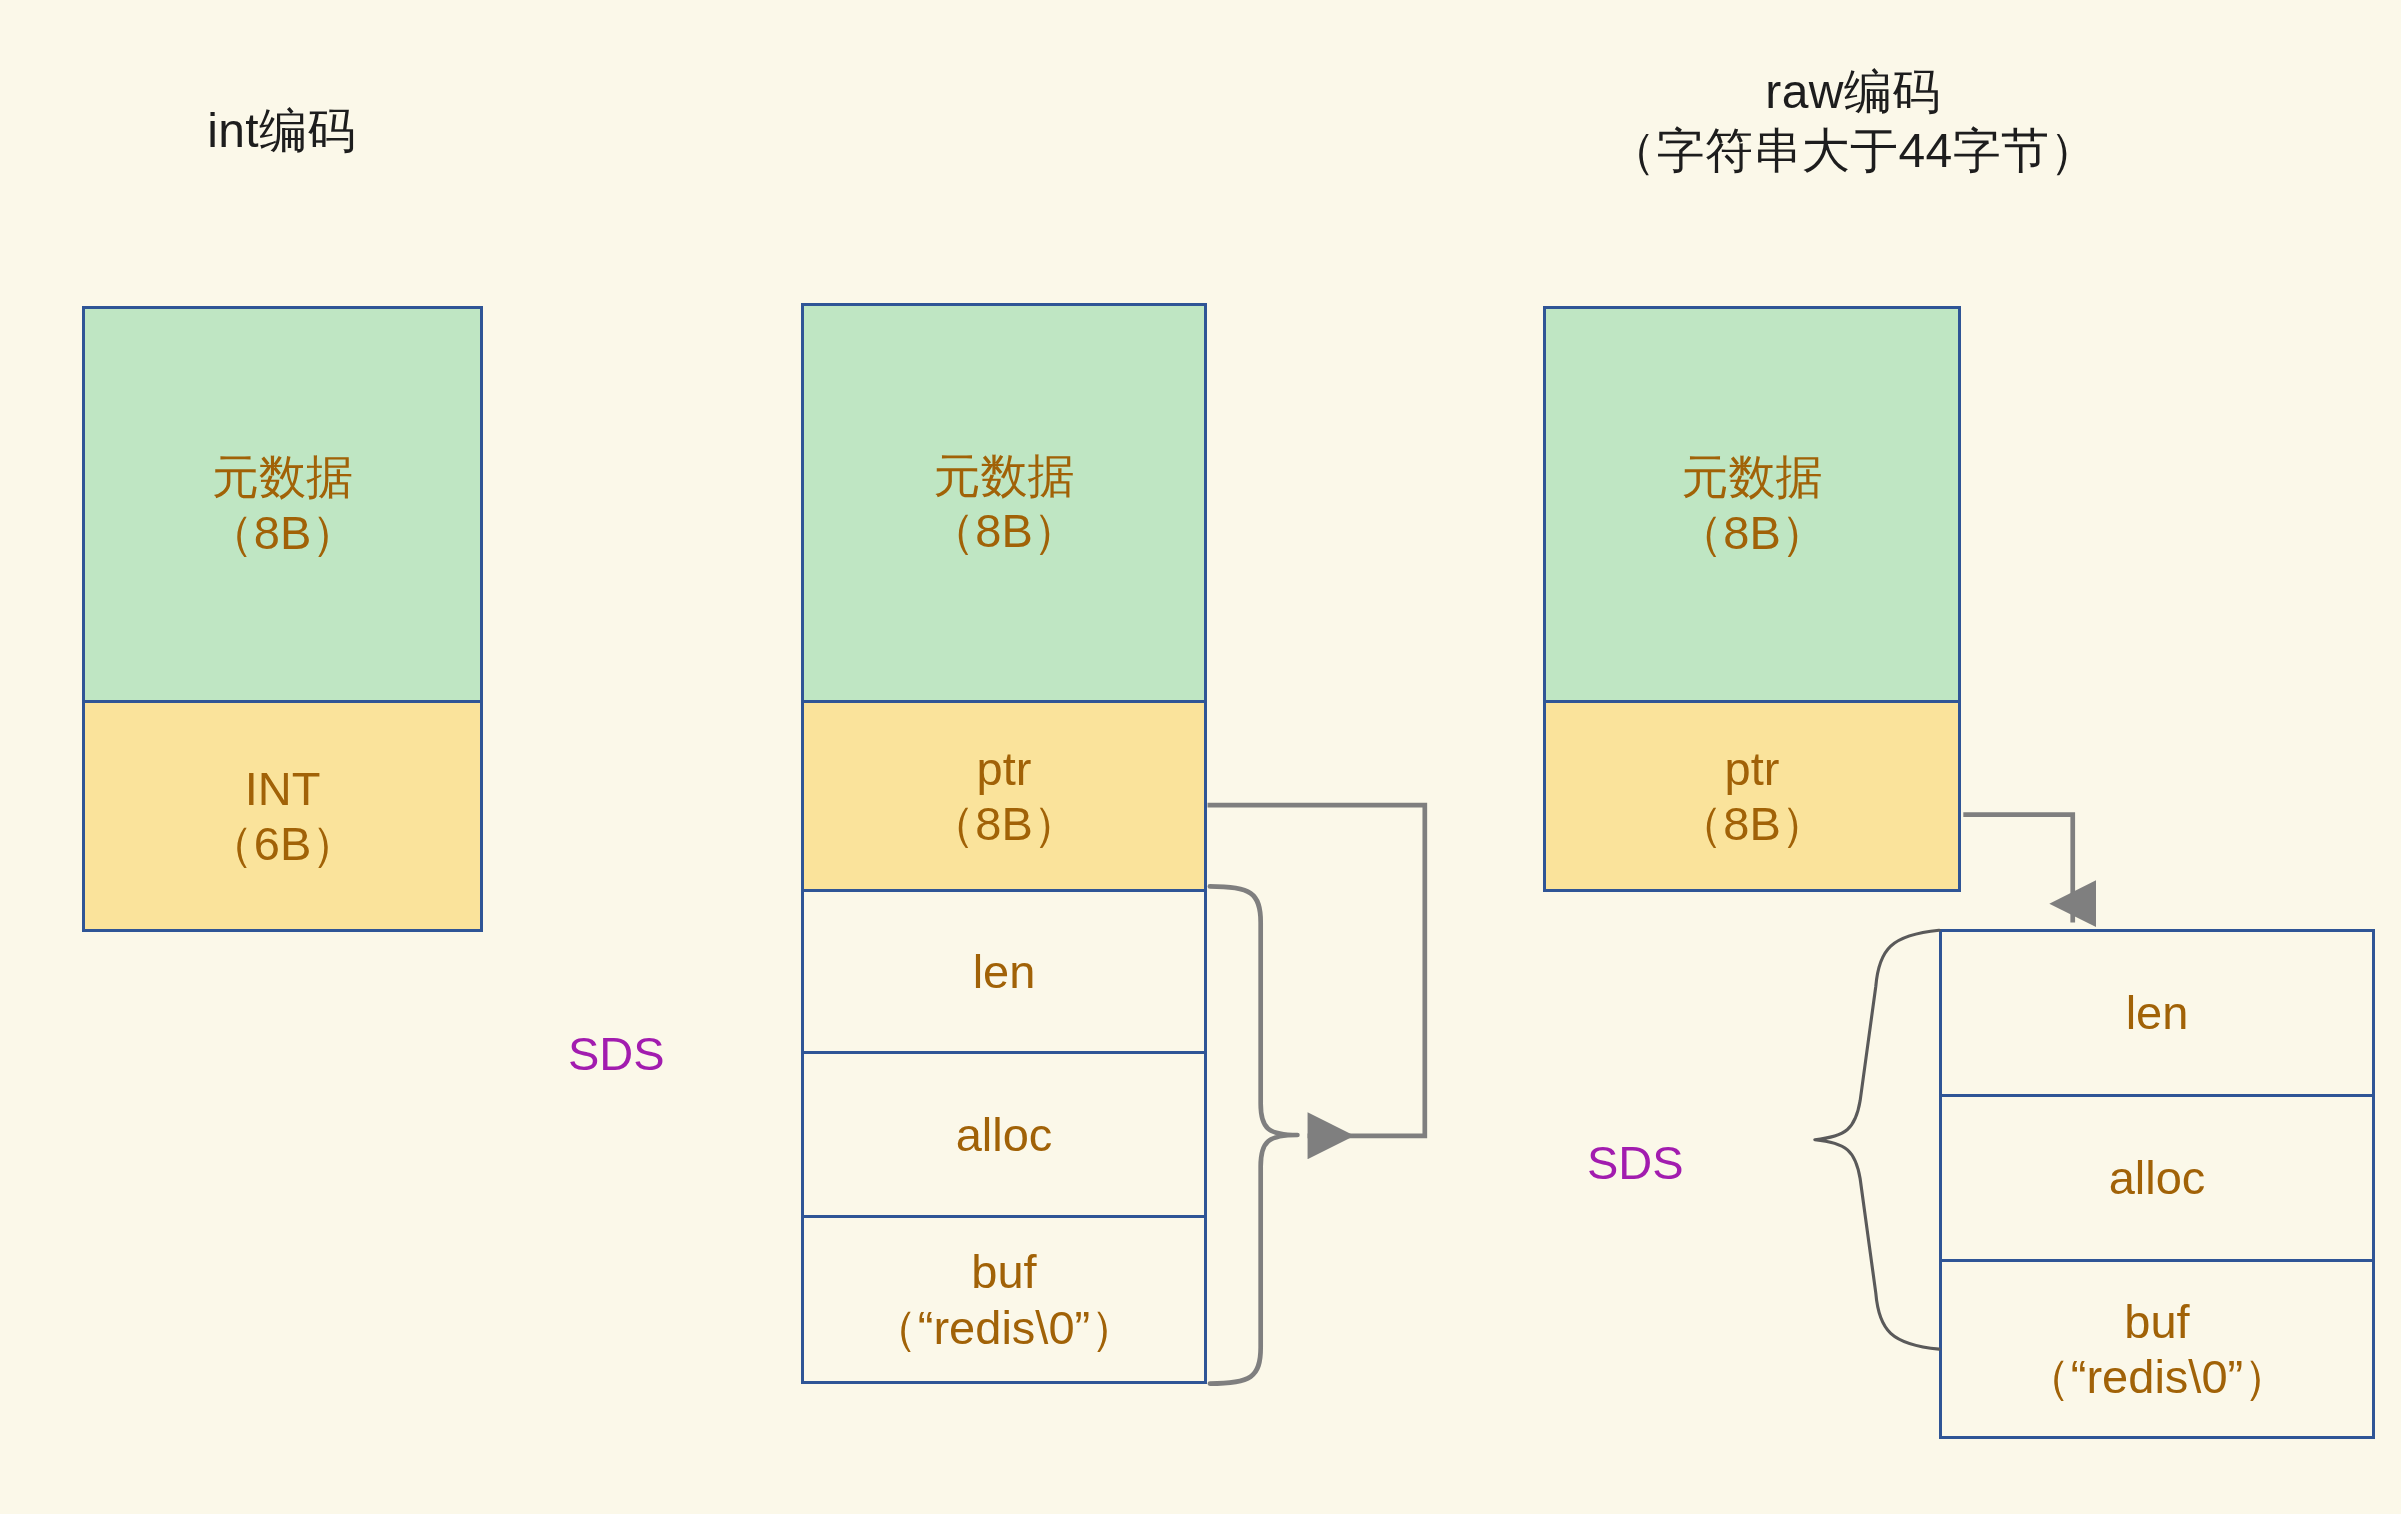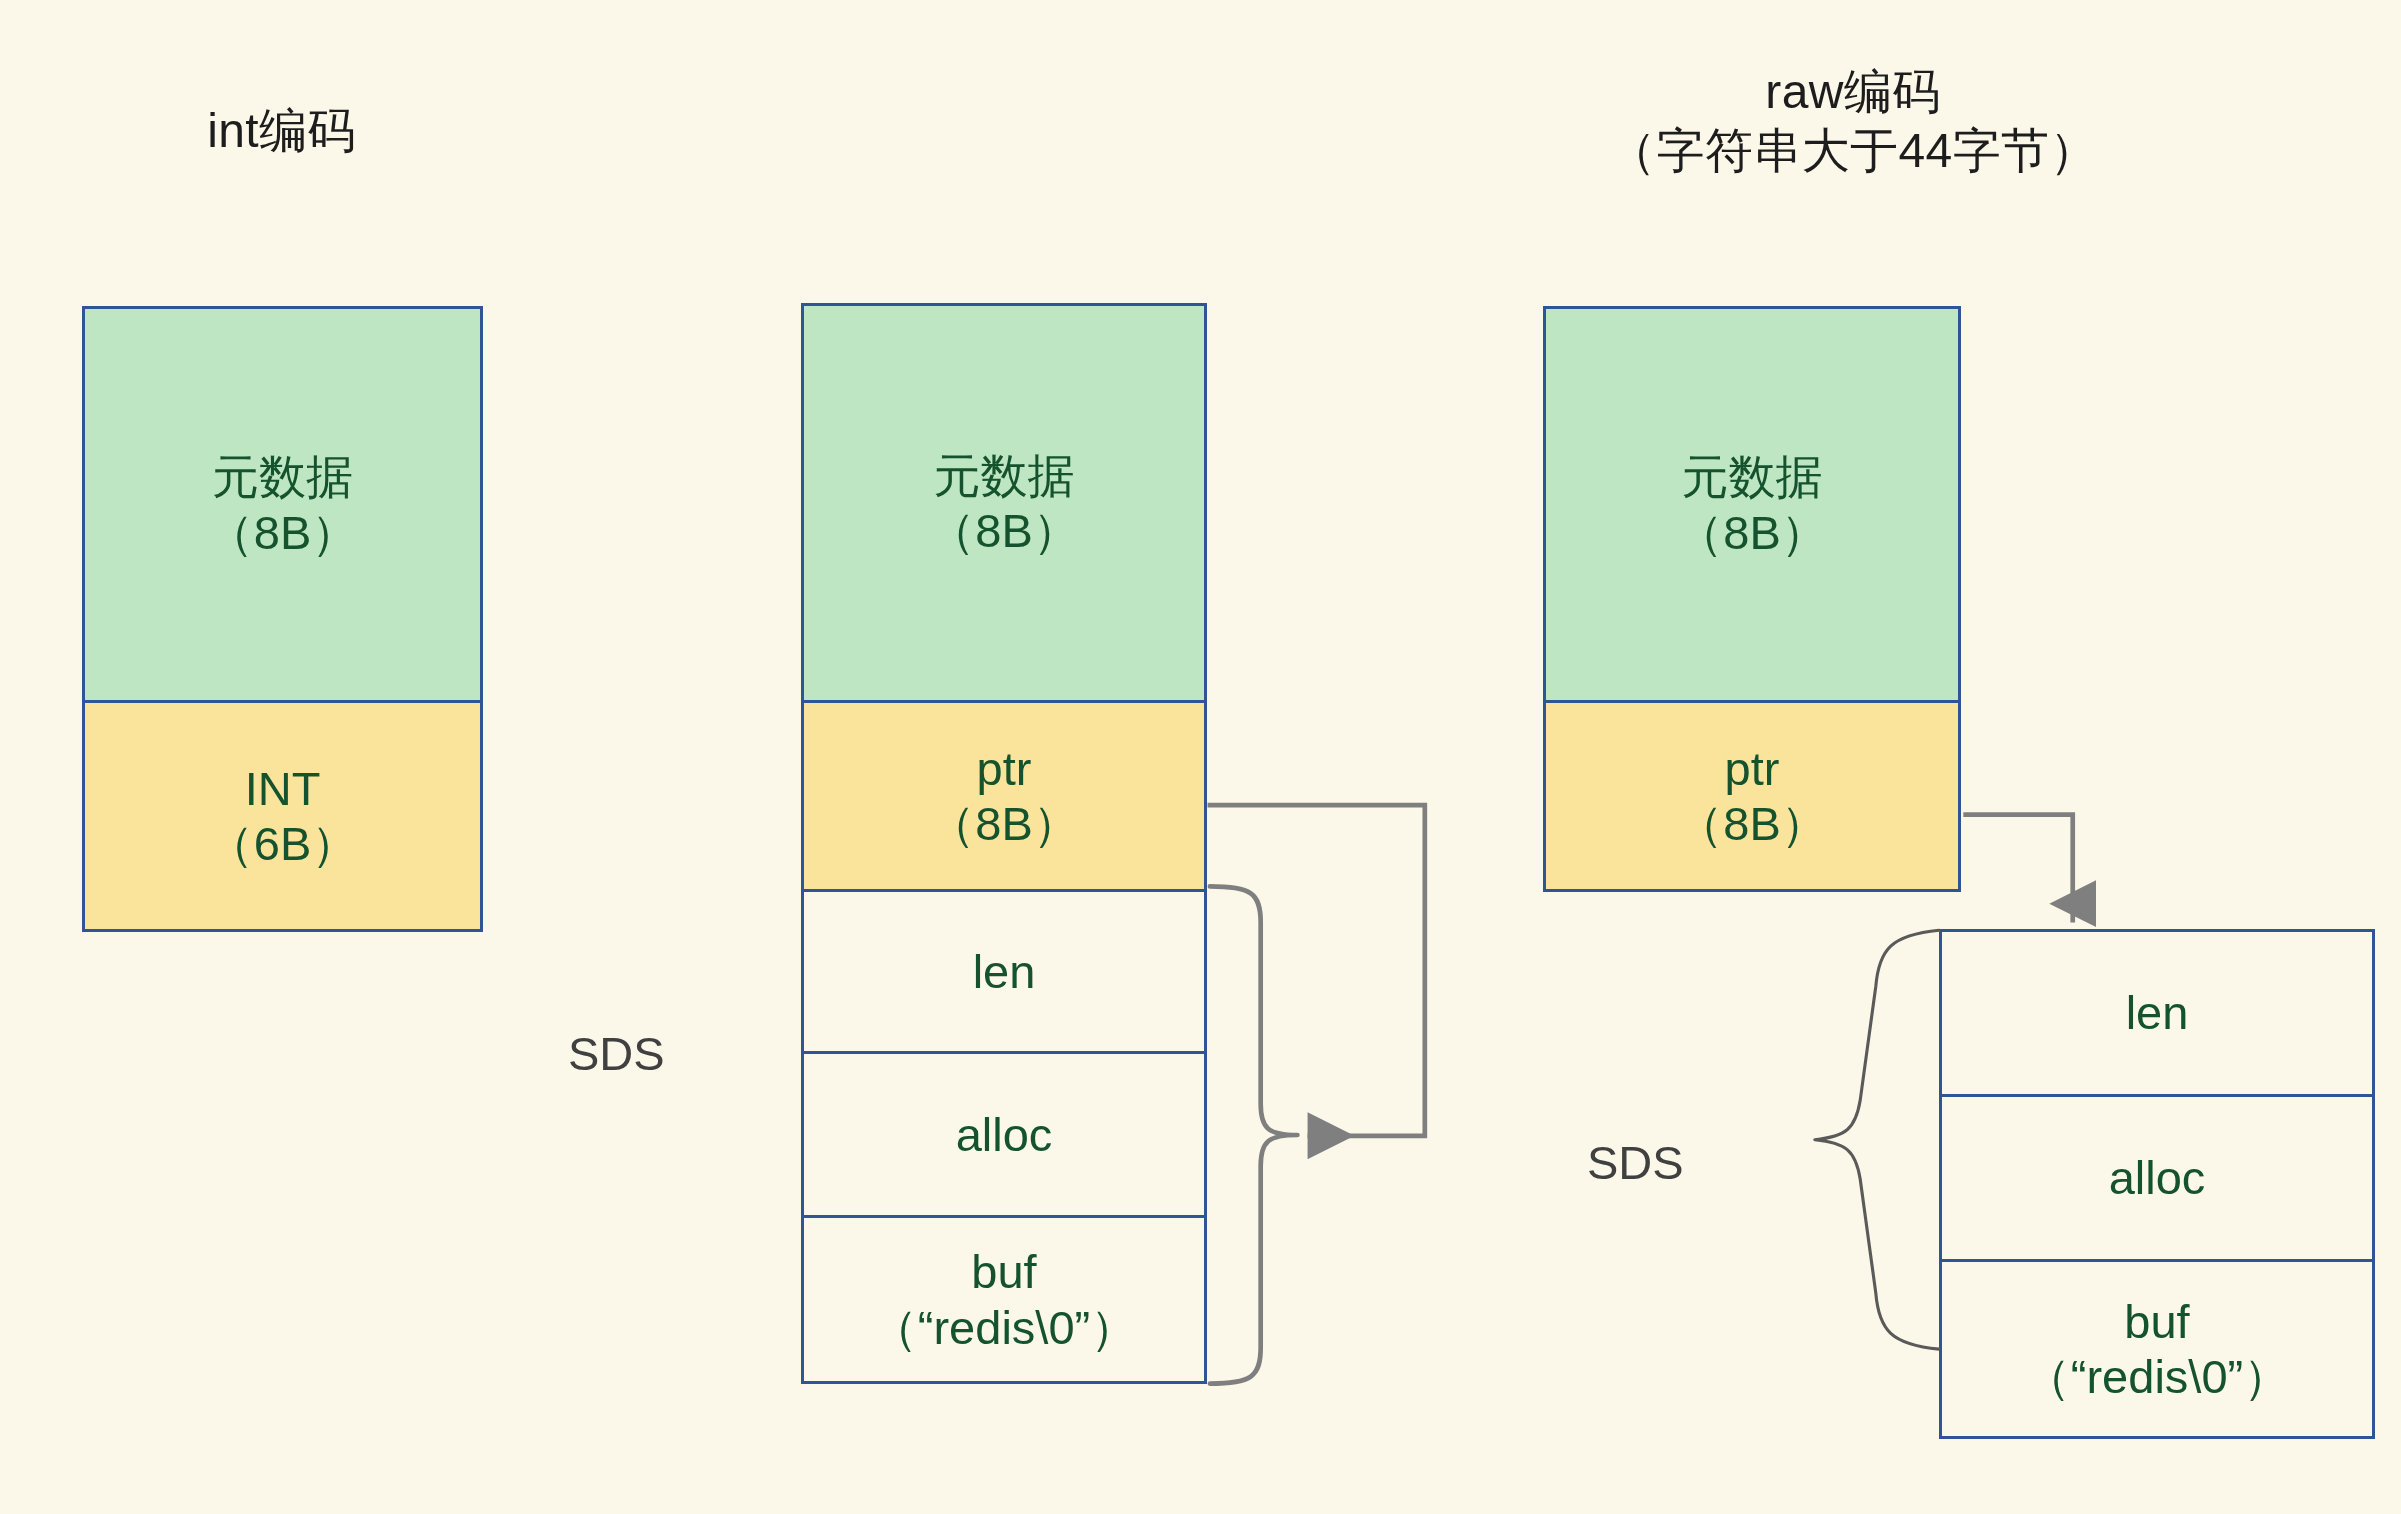--- a/index.html
+++ b/index.html
@@ -33,32 +33,32 @@
     position: absolute;
     box-sizing: border-box;
     border: 3.9px solid #2f5596;
     display: flex;
     align-items: center;
     justify-content: center;
     text-align: center;
     font-size: 47px;
     line-height: 1.18;
     white-space: pre-line;
-    color: #14532d;
+    color: #a16207;
   }
   .box.green  { background: #bfe6c3; }
   .box.yellow { background: #fae39b; }
   .box.plain  { background: #fbf8e9; }
 
   
   .label {
     position: absolute;
     font-size: 47px;
     line-height: 1.1;
-    color: #404040;
+    color: #a21caf;
     white-space: nowrap;
   }
 
   
   .connectors {
     position: absolute;
     left: 0;
     top: 0;
     width: 2401px;
     height: 1515px;

